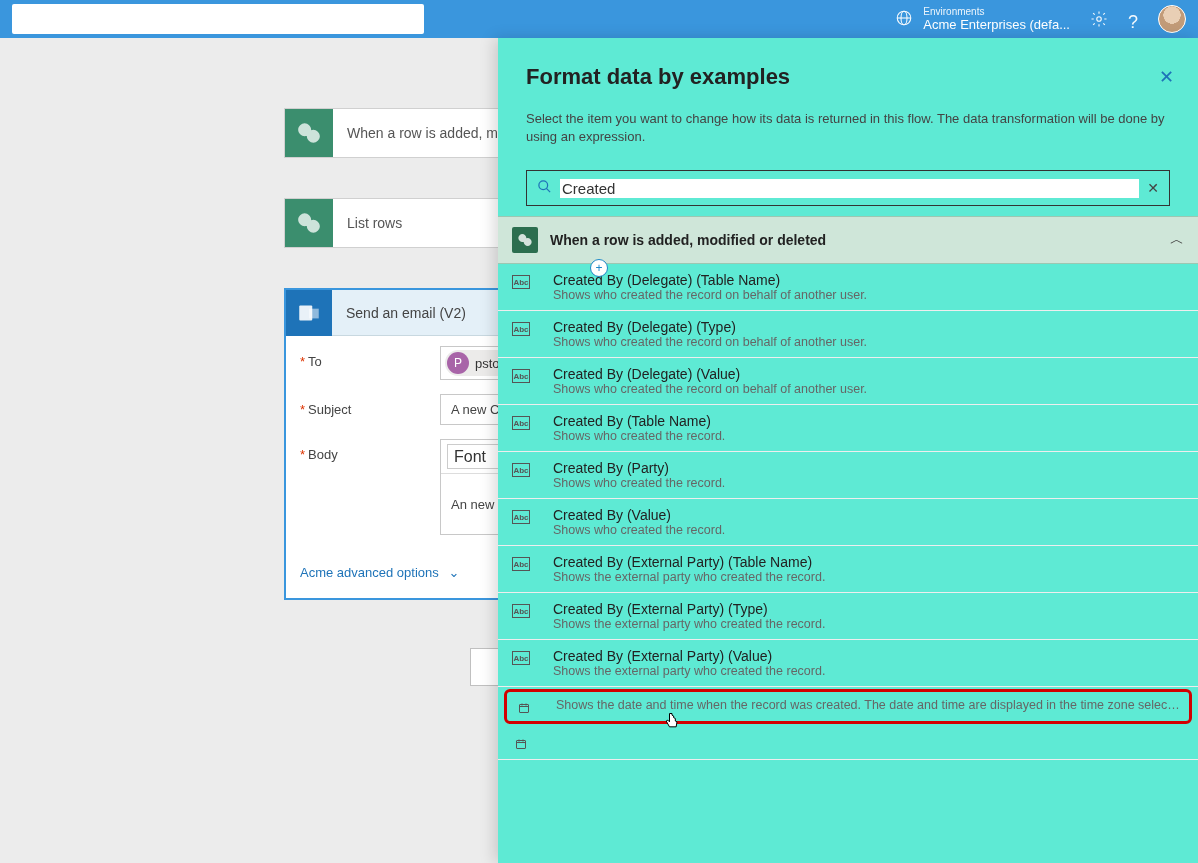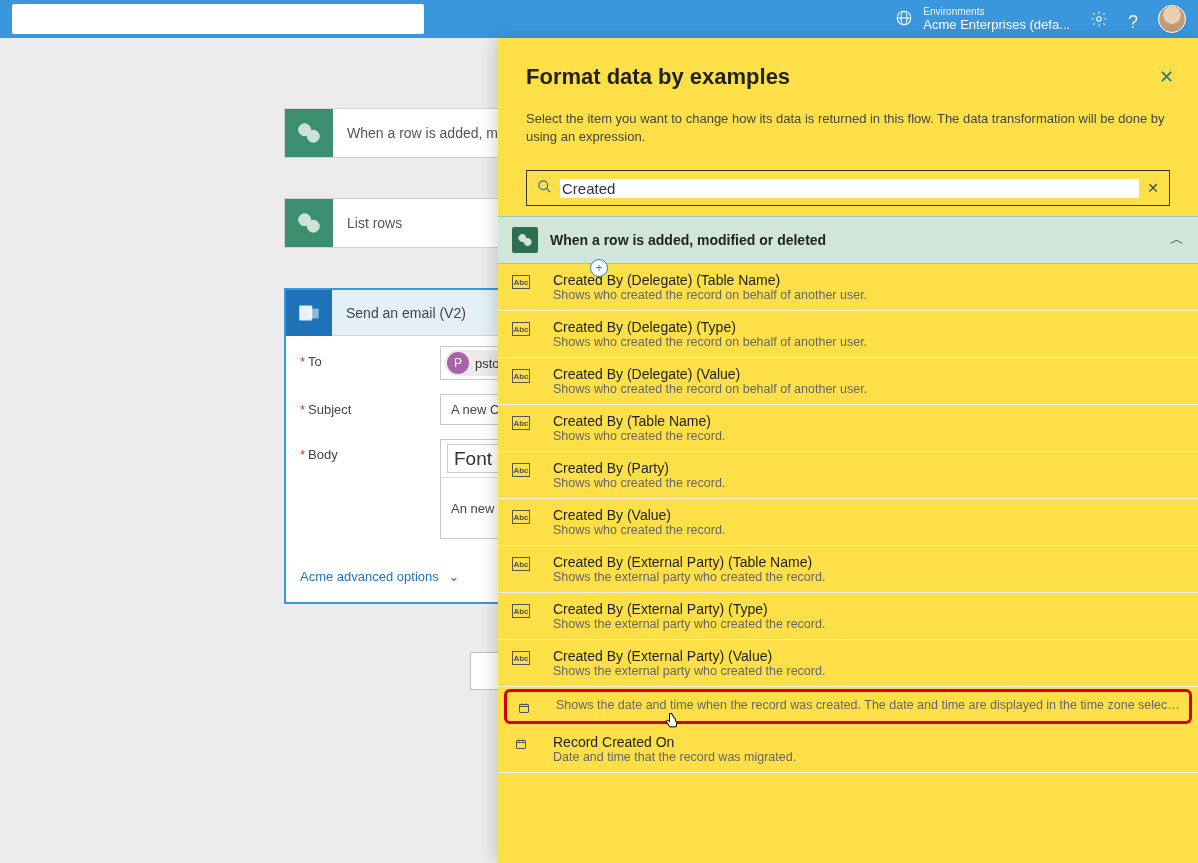--- a/index.html
+++ b/index.html
@@ -111,21 +111,21 @@
   .text-input {
     border:1px solid #c8c8c8; padding:7px 10px; width:100%; font-size:13px; color:#444;
   }
   .rte {
     border:1px solid #c8c8c8;
   }
   .rte-toolbar {
     display:flex; align-items:center; gap:2px; padding:4px 6px;
     border-bottom:1px solid #ddd; font-size:13px; color:#333;
   }
-  .rte-sel { border:1px solid #ccc; padding:2px 6px; display:flex;align-items:center;gap:6px;font-size:19px;}
+  .rte-sel { border:1px solid #ccc; padding:2px 6px; display:flex;align-items:center;gap:6px;font-size:16px;}
   .rte-btn { width:22px;height:22px;display:flex;align-items:center;justify-content:center;cursor:pointer; }
   .rte-body { padding: 18px 10px; font-size:13px; color:#444; display:flex;align-items:center;gap:6px; }
   .fx-token {
     background:#faf0fa; border:1px solid #c9a0c9; border-radius: 12px;
     display:flex;align-items:center;padding:1px 8px 1px 1px;font-size:12px;color:#7b387b;gap:4px;
   }
   .fx-icon {
     width:22px;height:20px;background:#8a3a8a;color:#fff;border-radius:2px;
     font-size:11px;font-style:italic;display:flex;align-items:center;justify-content:center;
   }
@@ -137,21 +137,21 @@
     display:flex; gap: 16px; justify-content:center;
   }
   .btn {
     border:1px solid #c0c0c0; background:#fff; color:#333;
     padding: 10px 34px; font-size:14px; cursor:pointer;
   }
 
   
   .panel {
     position:absolute; top:38px; right:0; bottom:0;
-    width: 700px; background:#fde047;
+    width: 700px; background:#5eead4;
     box-shadow: -4px 0 14px rgba(0,0,0,.15);
     display:flex; flex-direction:column;
   }
   .panel-head { padding: 26px 28px 10px; position:relative; }
   .panel-title { font-size: 22px; font-weight:600; color:#222; }
   .panel-close {
     position:absolute; top:28px; right:24px; cursor:pointer;
     color:#1e73b8; font-size: 18px;
   }
   .panel-desc { font-size:13px; color:#444; margin-top:20px; line-height:1.4; }
@@ -437,19 +437,15 @@
             <path d="M9 3v10l-2-2-2 1 4 7h8l1-6-2-1v-3l-2-1v-2l-2-1V3z"></path>
           </svg></div>
       </div>
       <div class="item">
         <div class="item-icon" style="border: none;">
           <svg width="14" height="12" viewBox="0 0 24 24" fill="none" stroke="#555" stroke-width="2">
             <rect x="3" y="5" width="18" height="16" rx="1"></rect>
             <path d="M3 9h18M8 3v4M16 3v4"></path>
           </svg>
         </div>
-        <div class="item-text">
-          <div class="item-title">Record Created On</div>
-          <div class="item-desc">Date and time that the record was migrated.</div>
-        </div>
       </div>
     </div>
 </div>
 
 </body></html>

